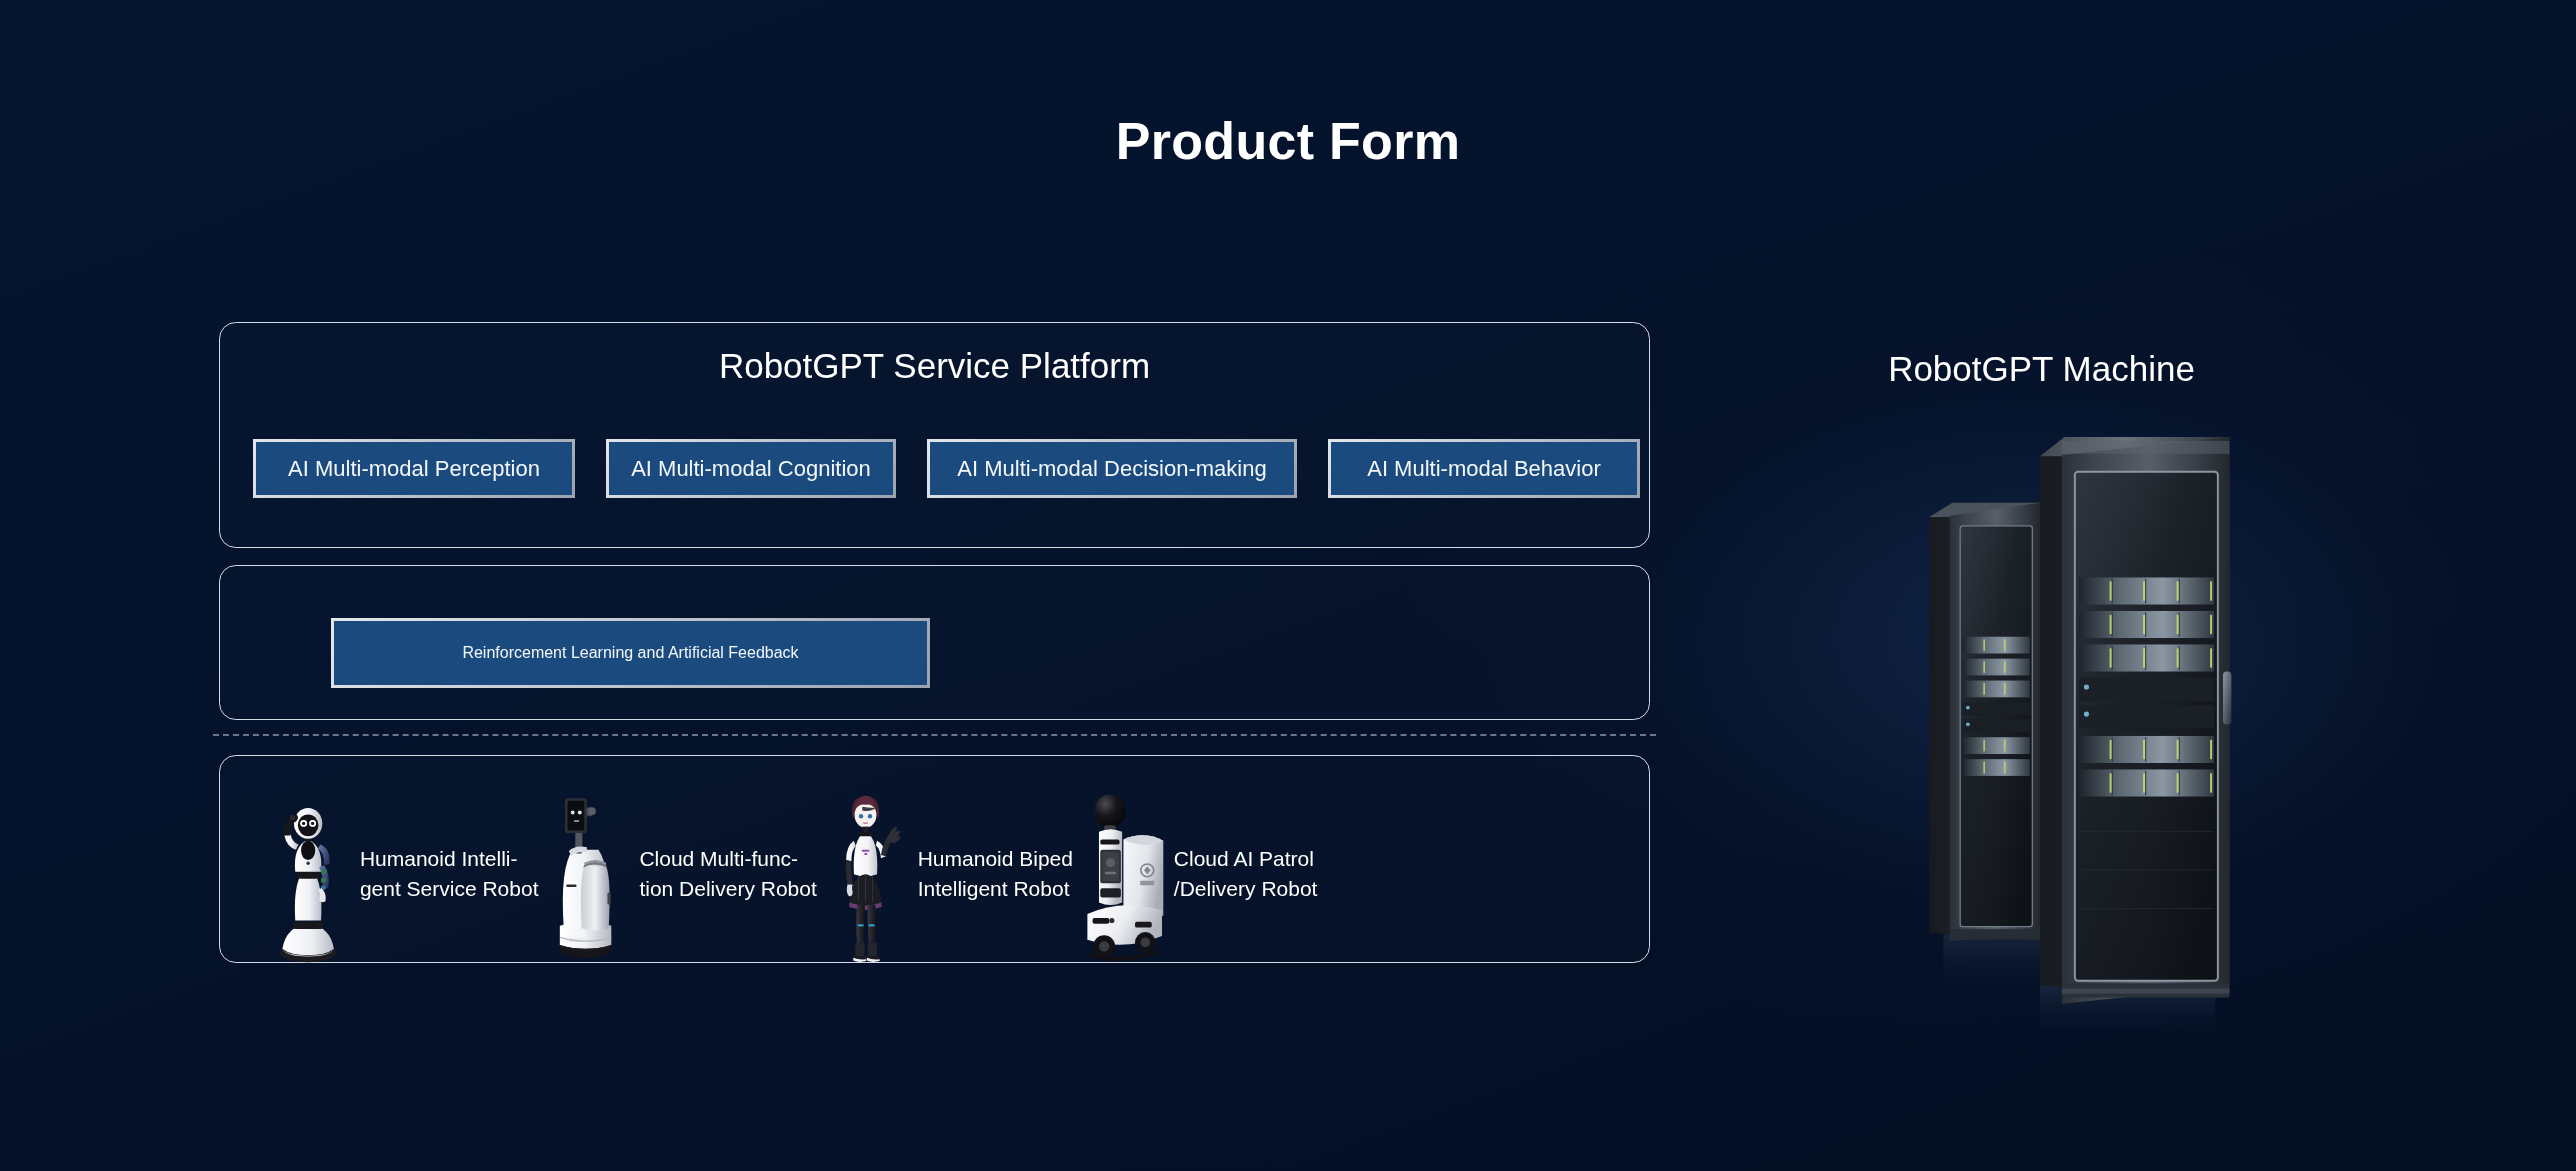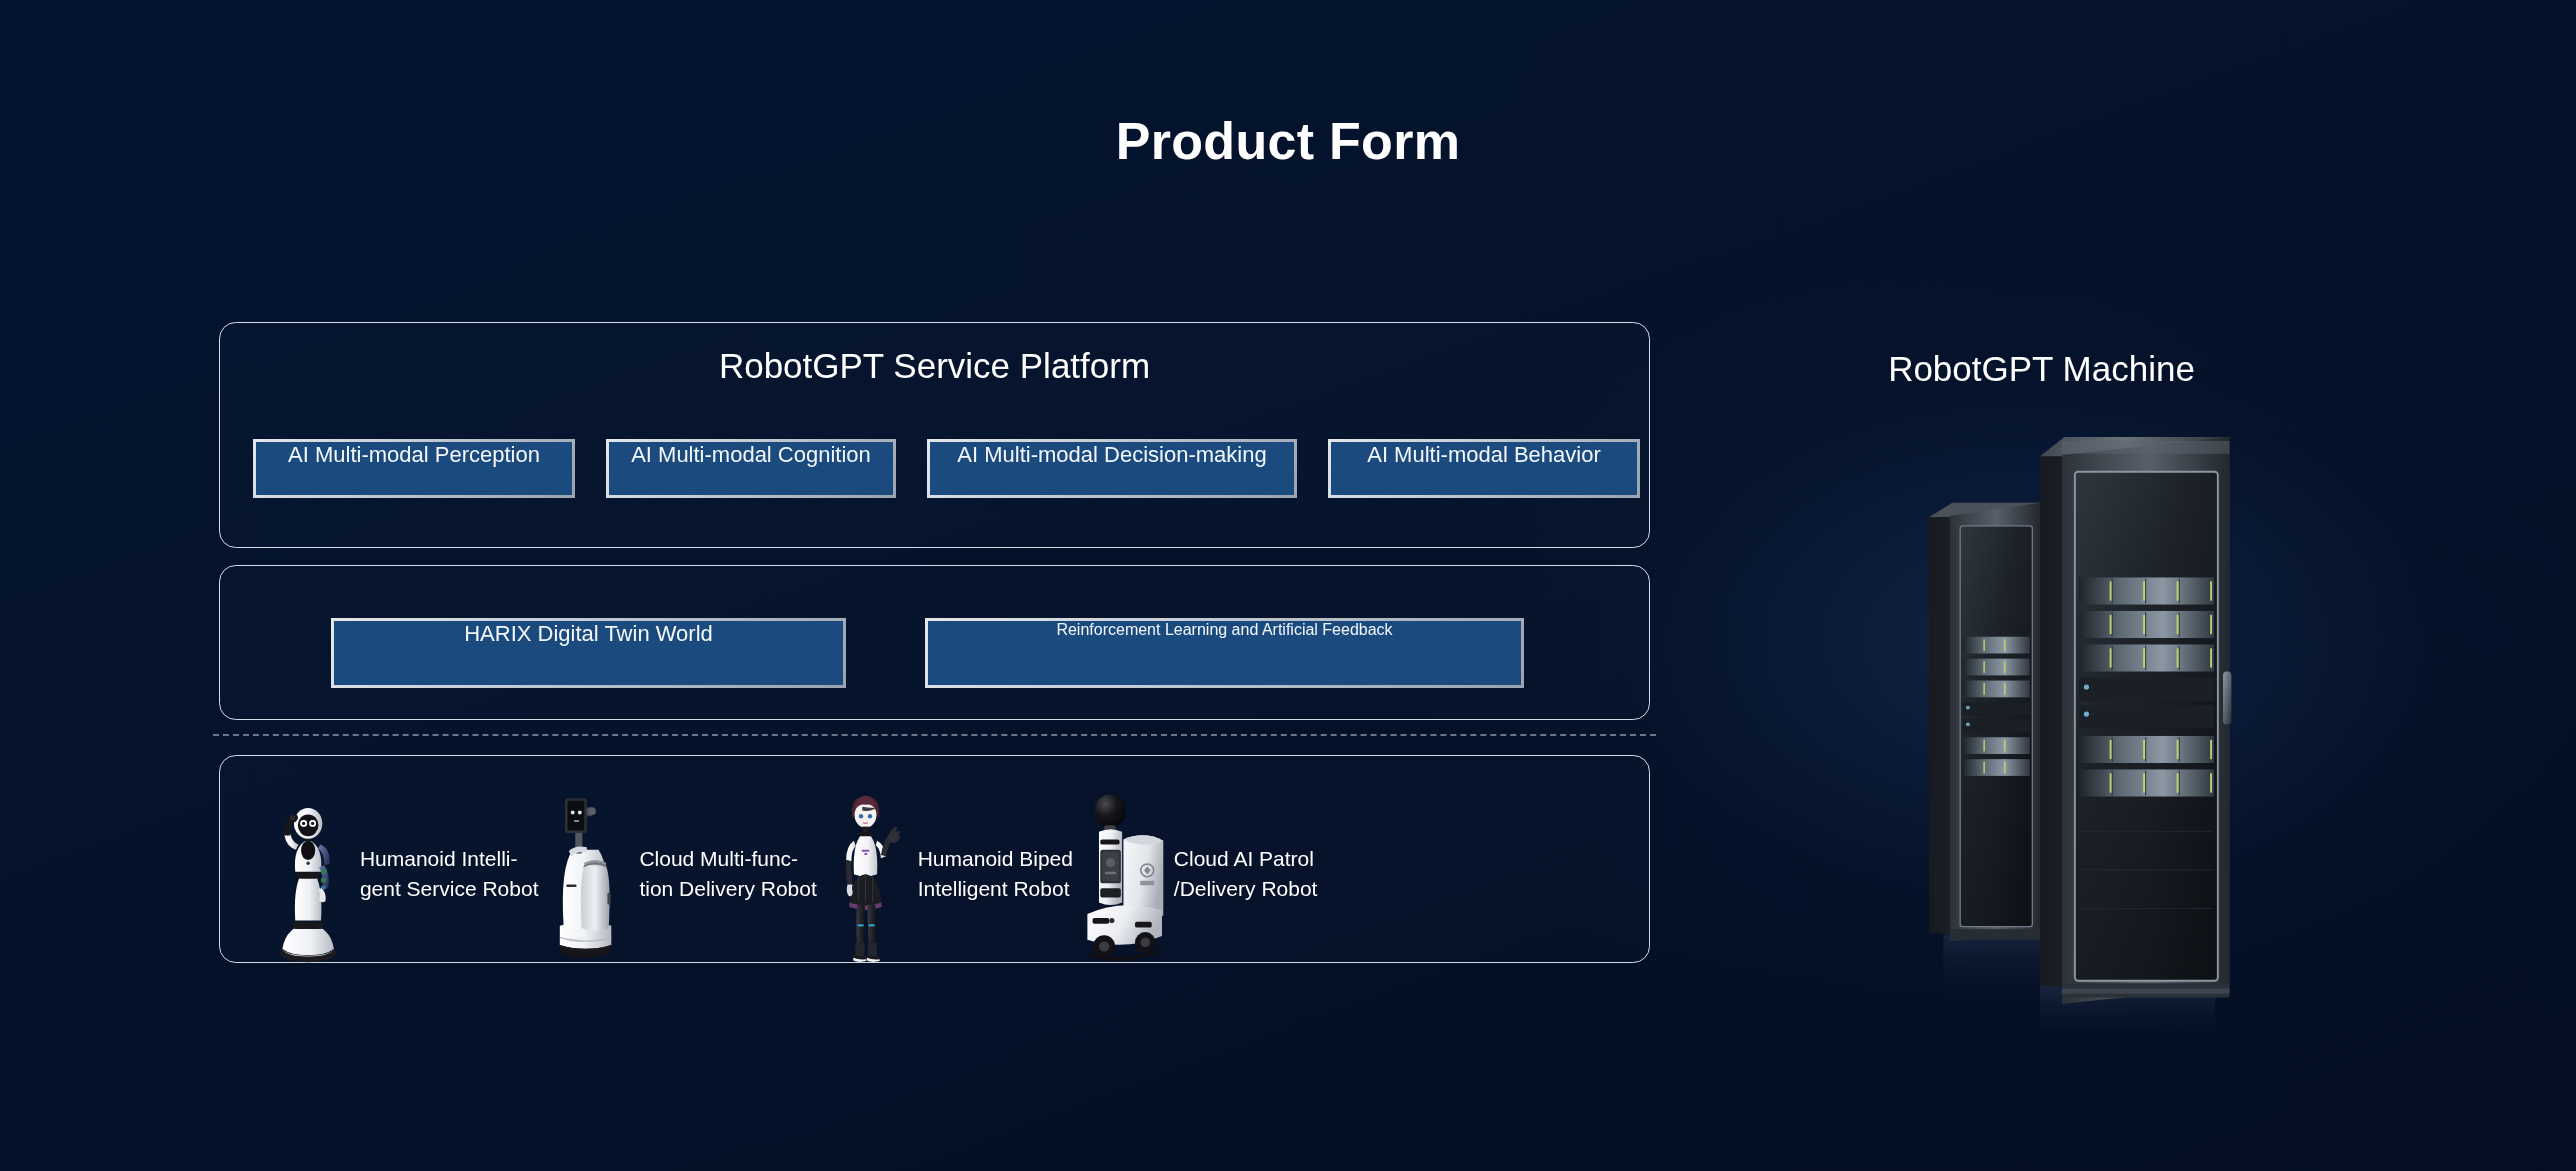--- a/index.html
+++ b/index.html
@@ -69,21 +69,21 @@
     display: flex;
     align-items: center;
   }
   #cap-row-1 { left: 33px; top: 116px; gap: 31px; }
   #cap-row-2 { left: 111px; top: 52px; gap: 79px; }
 
   .cap-btn {
     box-sizing: border-box;
     height: 59px;
     display: flex;
-    align-items: flex-start;
+    align-items: center;
     justify-content: center;
     background: #1b4b7e;
     border: 3.2px solid;
     border-image: linear-gradient(135deg, #e3e7ec 0%, #c3c9d2 45%, #9aa3af 100%) 1;
     color: #f4f7fb;
     font-size: 22px;
     white-space: nowrap;
     padding: 0 13px;
   }
   .cap-btn.w1 { width: 322px; }
@@ -177,23 +177,20 @@
         <span>AI Multi-modal Decision-making</span>
       </div>
       <div class="cap-btn w4">
         <span>AI Multi-modal Behavior</span>
       </div>
     </div>
   </div>
 
   <div id="panel-core" class="panel">
     <div id="cap-row-2" class="cap-row">
-      <div class="cap-btn core-a">
-        <span>HARIX Digital Twin World</span>
-      </div>
       <div class="cap-btn core-b">
         <span>Reinforcement Learning and Artificial Feedback</span>
       </div>
     </div>
   </div>
 
   <div id="section-divider"></div>
 
   <div id="panel-robots" class="panel">
     <div id="robot-row">

